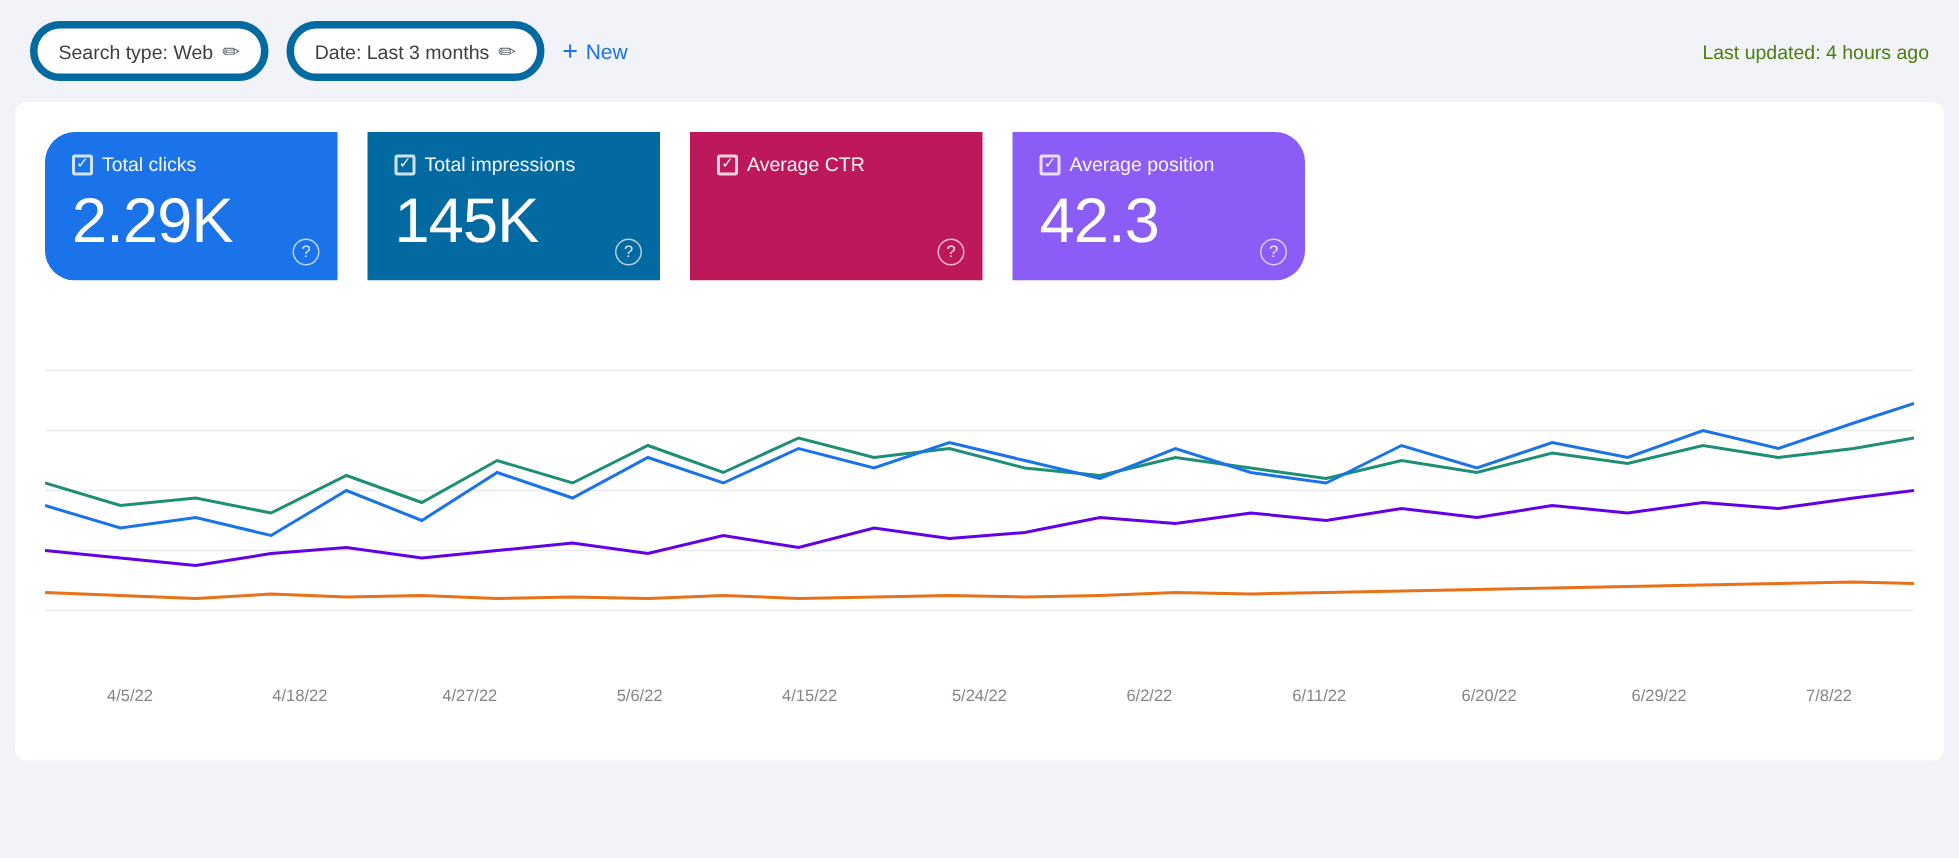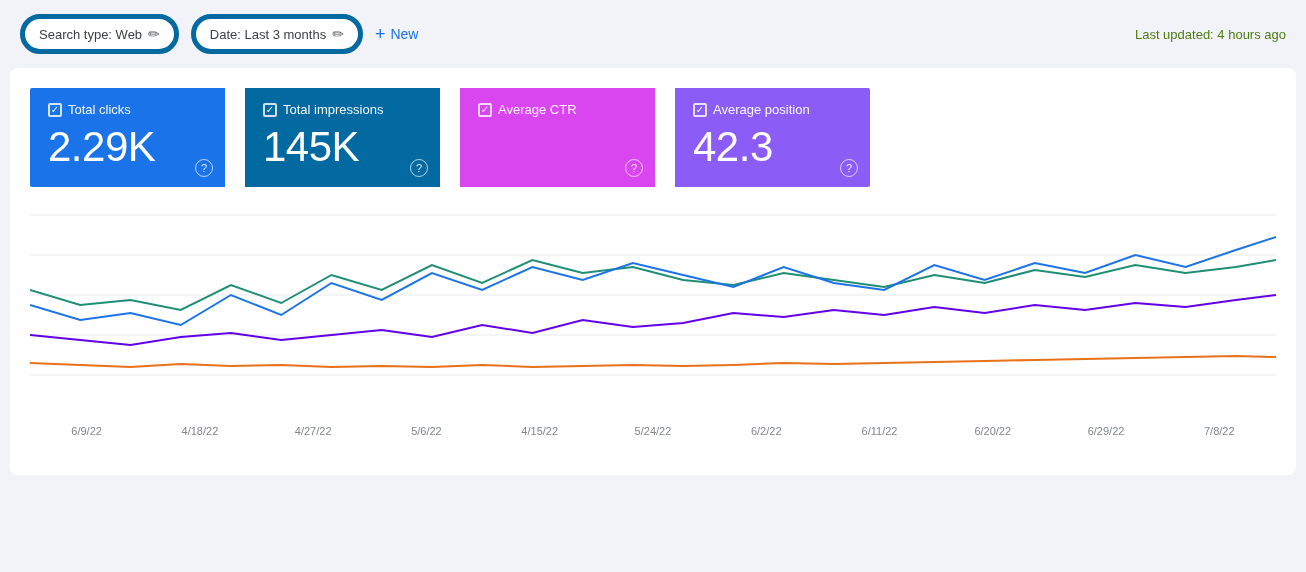--- a/index.html
+++ b/index.html
@@ -55,36 +55,36 @@
       color: #4d7c0f;
     }
     .main-content {
       background: #fff;
       margin: 0 10px 10px 10px;
       border-radius: 8px;
       padding: 20px;
     }
     .metrics-row {
       display: flex;
-      border-radius: 2px;
+      border-radius: 20px;
       overflow: hidden;
-      margin-bottom: 8px;
+      margin-bottom: 40px;
       max-width: 840px;
       gap: 20px;
     }
     .metric-card {
       flex: 1;
       padding: 14px 18px 16px 18px;
       color: #fff;
       position: relative;
       min-width: 180px;
     }
     .metric-card.clicks { background: #1a73e8; }
     .metric-card.impressions { background: #0369a1; }
-    .metric-card.ctr { background: #d946ef; }
+    .metric-card.ctr { background: #be185d; }
     .metric-card.position { background: #8b5cf6; }
     .metric-label {
       display: flex;
       align-items: center;
       gap: 6px;
       font-size: 13px;
       font-weight: 500;
       margin-bottom: 6px;
       opacity: 0.95;
     }
@@ -227,21 +227,21 @@
           0,95 50,110 100,105 150,115 200,90 250,108 300,80 350,95 400,70 450,88 500,65 550,78 600,72 650,85 700,90 750,78 800,85 850,92 900,80 950,88 1000,75 1050,82 1100,70 1150,78 1200,72 1240,65
         "></polyline>
 
       <polyline fill="none" stroke="#1a73e8" stroke-width="2" points="
           0,110 50,125 100,118 150,130 200,100 250,120 300,88 350,105 400,78 450,95 500,72 550,85 600,68 650,80 700,92 750,72 800,88 850,95 900,70 950,85 1000,68 1050,78 1100,60 1150,72 1200,55 1240,42
         "></polyline>
 
     </svg>
 
     <div class="x-axis-labels">
-      <span class="x-label">6/9/22</span>
+      <span class="x-label">4/5/22</span>
       <span class="x-label">4/18/22</span>
       <span class="x-label">4/27/22</span>
       <span class="x-label">5/6/22</span>
       <span class="x-label">4/15/22</span>
       <span class="x-label">5/24/22</span>
       <span class="x-label">6/2/22</span>
       <span class="x-label">6/11/22</span>
       <span class="x-label">6/20/22</span>
       <span class="x-label">6/29/22</span>
       <span class="x-label">7/8/22</span>

